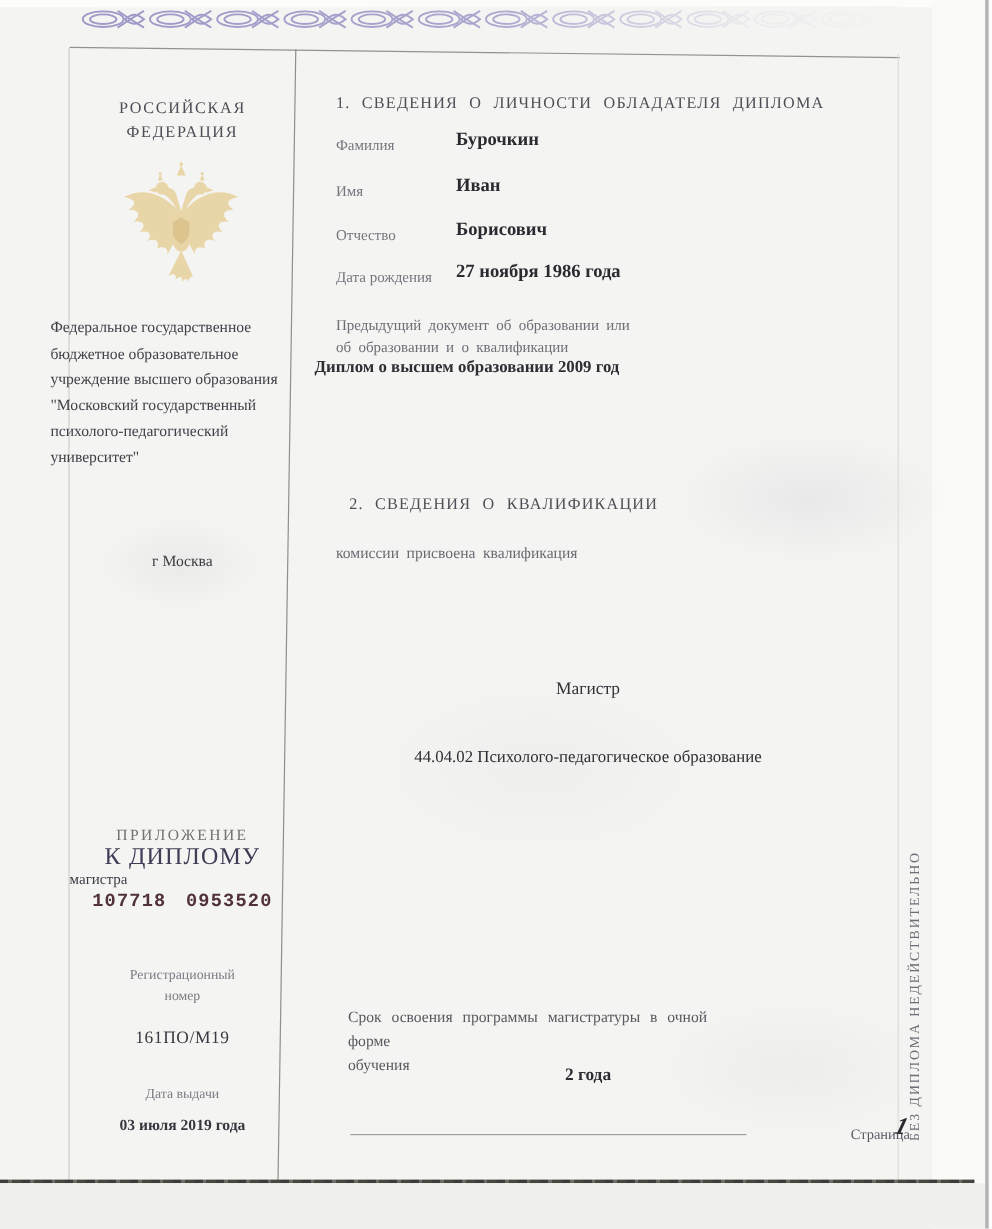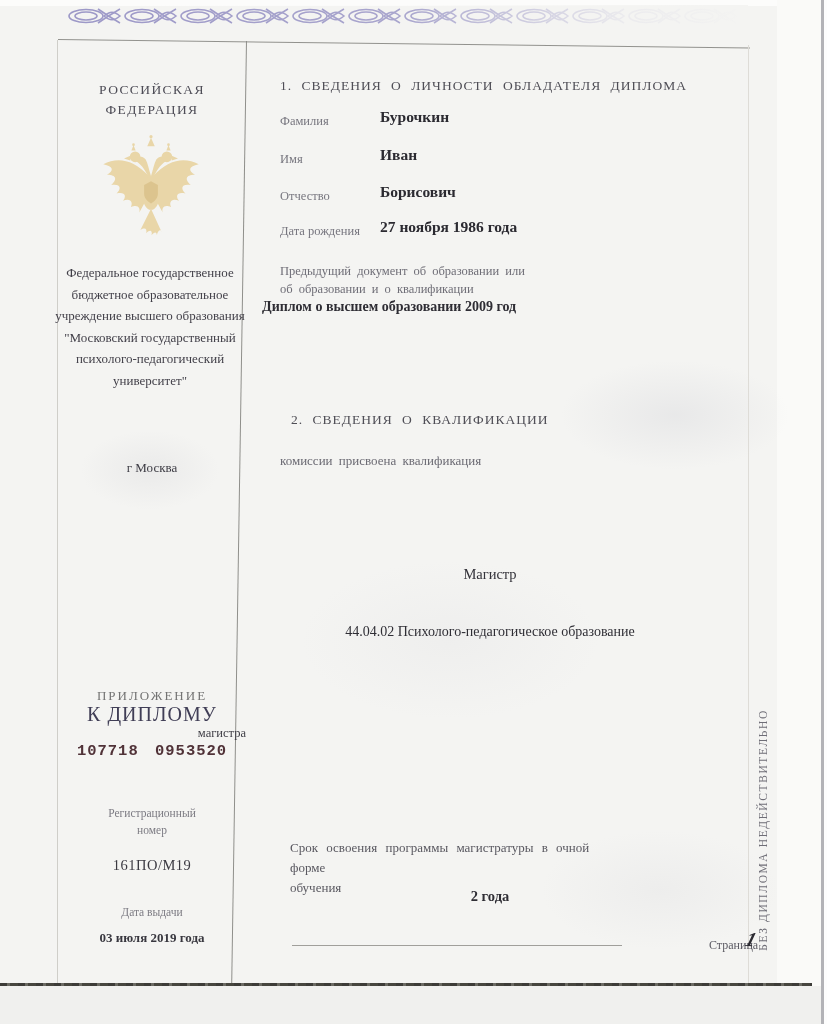--- a/index.html
+++ b/index.html
@@ -30,28 +30,28 @@
   .divider{position:absolute;left:246px;top:41px;width:1px;height:944px;background:#8f8f8b;transform:rotate(0.9deg);transform-origin:top center;}
   .border-right{position:absolute;left:748px;top:45px;width:1px;height:940px;background:#dedcd7;}
   .border-bottom{position:absolute;left:0;top:983px;width:812px;height:3px;
     background:repeating-linear-gradient(90deg,#3d3c38 0 7px,#6b6a63 7px 10px,#47463f 10px 18px);}
 
   
   .country{position:absolute;left:58px;top:80px;width:188px;text-align:center;
     font-size:13.5px;letter-spacing:1.4px;color:#4d4c56;line-height:20px;}
   .emblem{position:absolute;left:98px;top:128px;width:106px;height:116px;}
   .emblem .gold{fill:var(--emblem-gold,#e9d6a8);}
-  .institution{position:absolute;left:42px;top:262px;width:216px;text-align:center;
+  .institution{position:absolute;left:42px;top:262px;width:216px;
     font-size:13px;line-height:21.5px;color:#413f48;}
   .city{position:absolute;left:58px;top:460px;width:188px;text-align:center;font-size:13px;color:#3d3c44;}
   .supp1{position:absolute;left:58px;top:688px;width:188px;text-align:center;
     font-size:13px;letter-spacing:2px;color:#737373;}
   .supp2{position:absolute;left:58px;top:703px;width:188px;text-align:center;
     font-size:20px;letter-spacing:1px;color:#403e56;}
-  .supp3{position:absolute;left:58px;top:726px;width:188px;text-align:right;font-size:12.5px;color:#3f3e46;}
+  .supp3{position:absolute;left:58px;top:726px;width:188px;text-align:left;font-size:12.5px;color:#3f3e46;}
   .serial{position:absolute;left:58px;top:742px;width:188px;text-align:center;
     font-family:"Liberation Mono", monospace;font-weight:700;font-size:15.5px;
     letter-spacing:1px;word-spacing:6px;color:var(--serial-number,#503238);}
   .reg-label{position:absolute;left:58px;top:805px;width:188px;text-align:center;
     font-size:11.5px;color:#7c7b83;line-height:17px;}
   .reg-number{position:absolute;left:58px;top:857px;width:188px;text-align:center;
     font-size:14.5px;letter-spacing:.5px;color:#3a3941;}
   .issue-label{position:absolute;left:58px;top:906px;width:188px;text-align:center;
     font-size:11.5px;color:#7c7b83;}
   .issue-date{position:absolute;left:58px;top:930px;width:188px;text-align:center;

